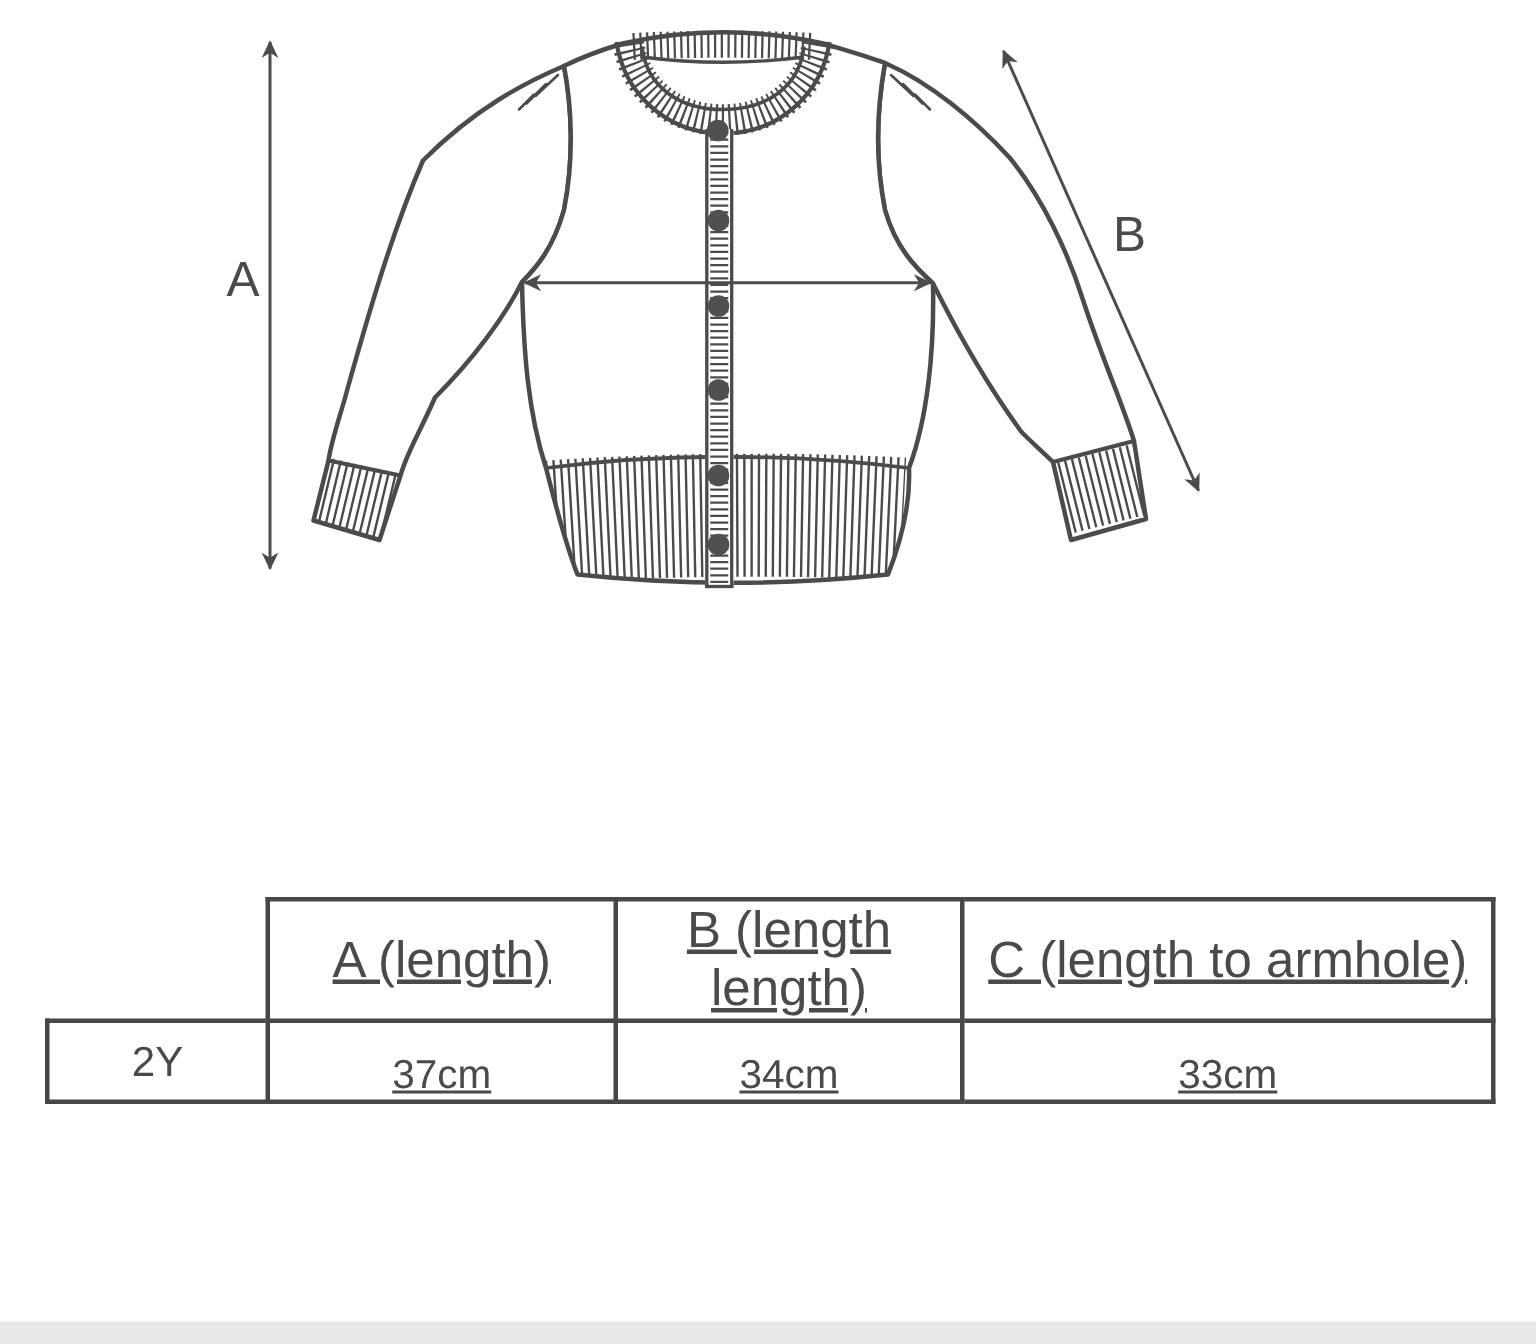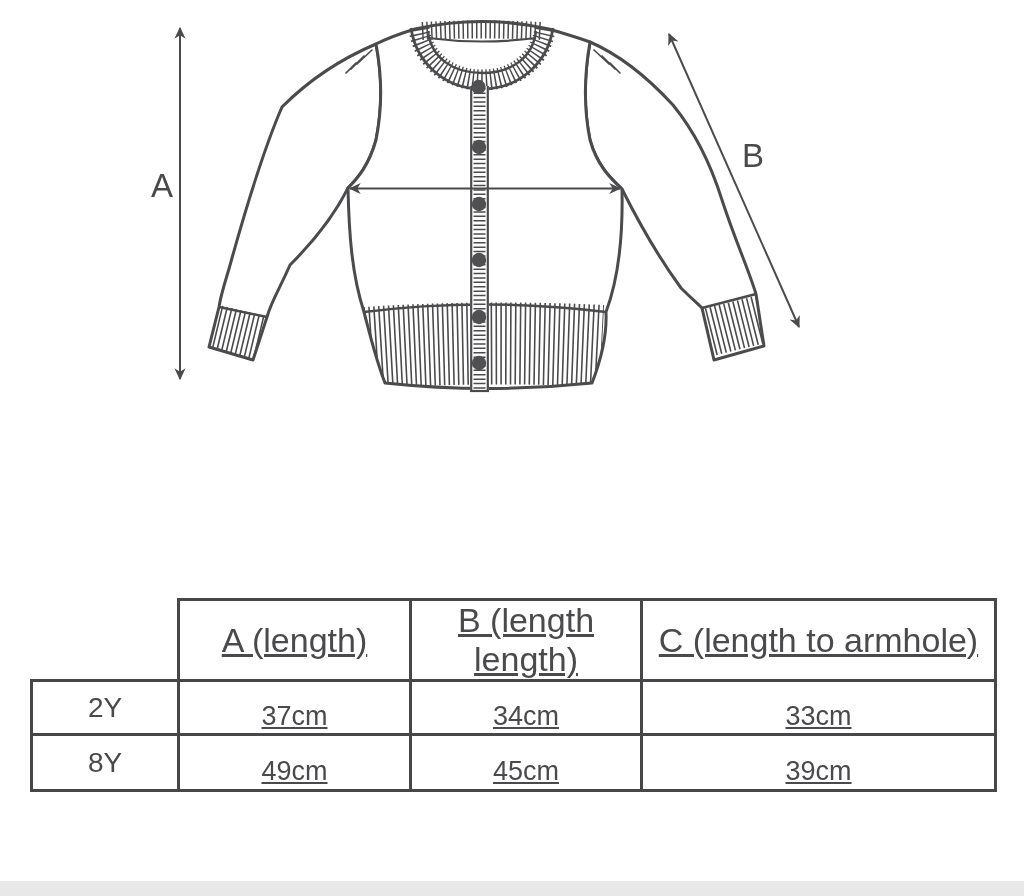--- a/index.html
+++ b/index.html
@@ -121,23 +121,17 @@
       <th>A (length)</th>
       <th>B (length length)</th>
       <th>C (length to armhole)</th>
     </tr>
     <tr style="height:54px">
       <td class="size-cell">2Y</td>
       <td class="val-cell">37cm</td>
       <td class="val-cell">34cm</td>
       <td class="val-cell">33cm</td>
     </tr>
-    <tr style="height:56px">
-      <td class="size-cell">8Y</td>
-      <td class="val-cell">49cm</td>
-      <td class="val-cell">45cm</td>
-      <td class="val-cell">39cm</td>
-    </tr>
   </tbody>
     </table>
 
   <div class="footer-strip"></div>
 </div>
 
 </body></html>

